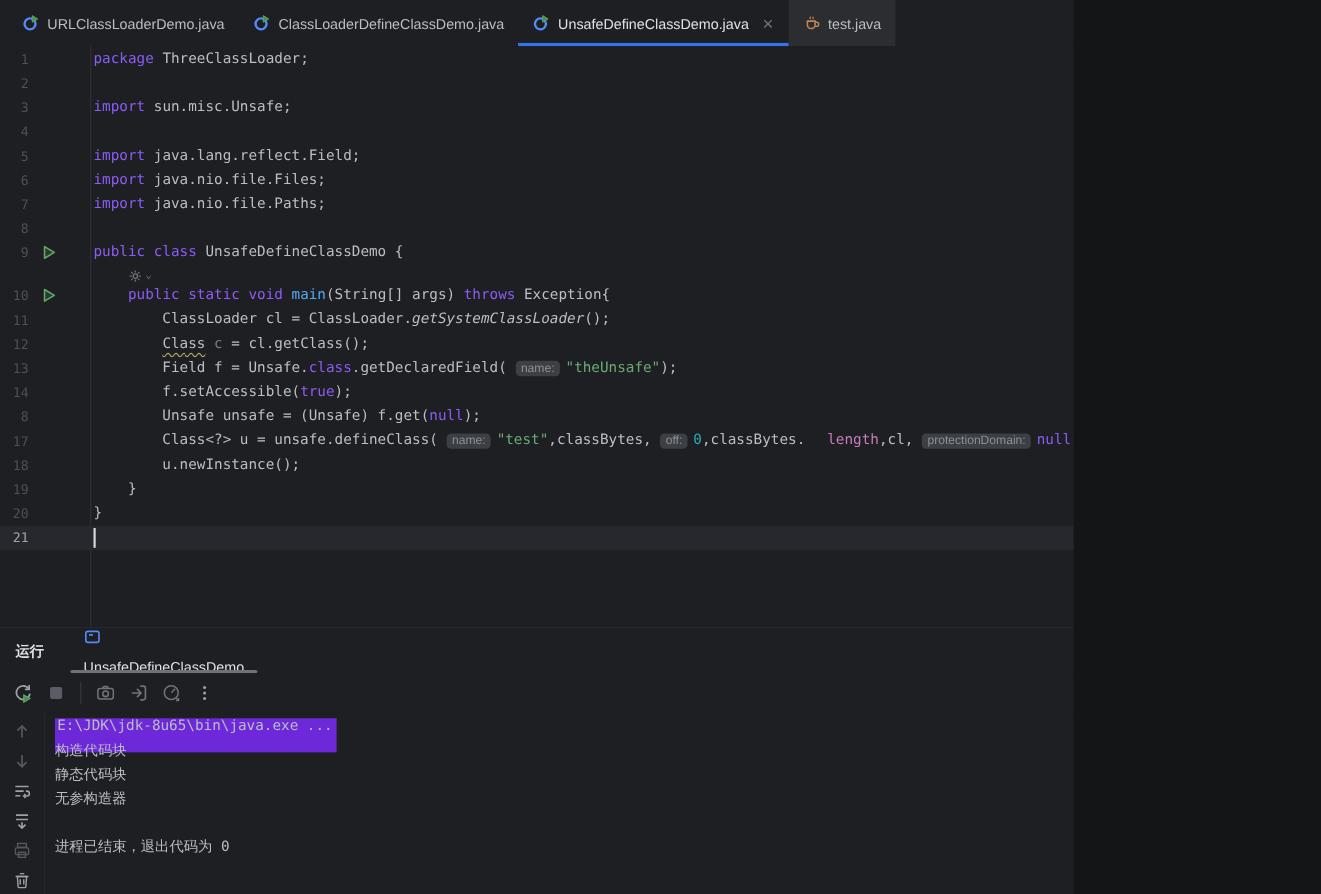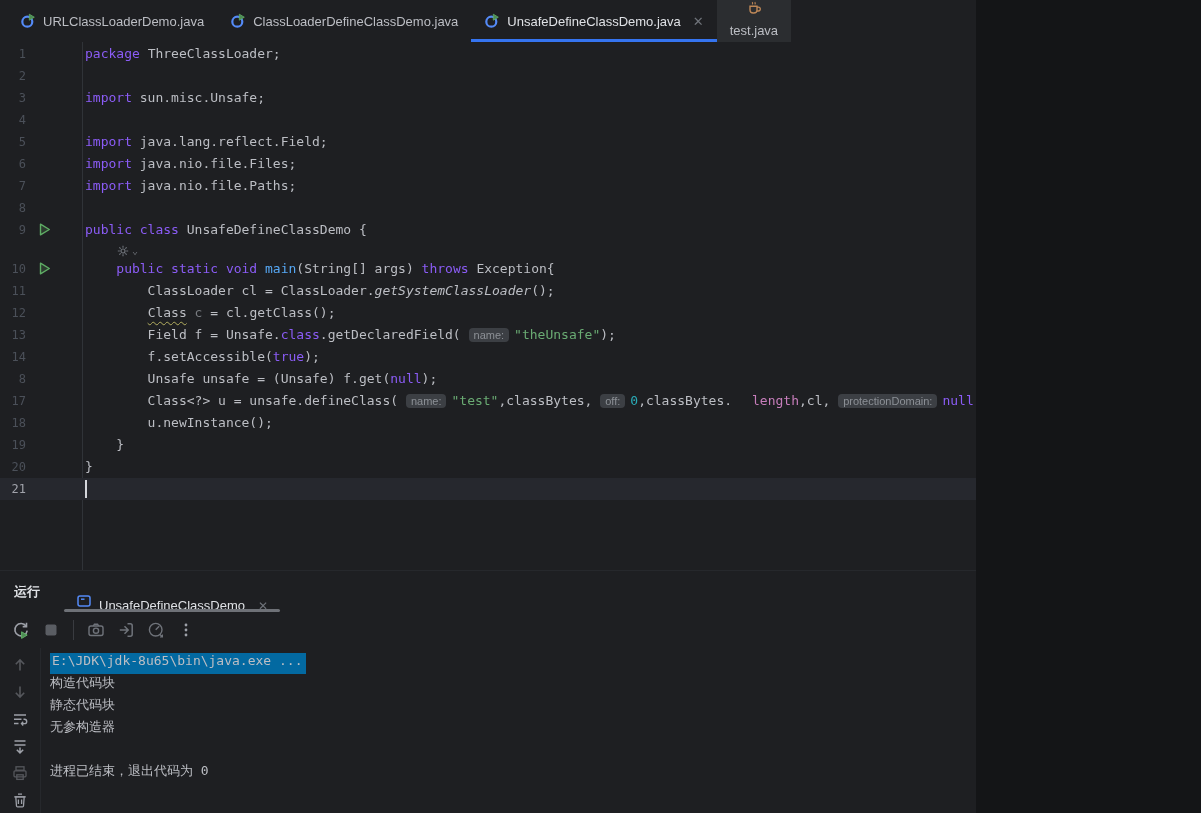--- a/index.html
+++ b/index.html
@@ -5,21 +5,21 @@
   html,body{margin:0;padding:0;background:#141517;}
   .window{position:relative;width:976px;height:813px;background:#1e1f22;overflow:hidden;
           font-family:"Liberation Sans",sans-serif;-webkit-font-smoothing:antialiased;}
 
   
   .tabbar{position:absolute;top:0;left:0;right:0;height:42px;display:flex;align-items:stretch;background:#1e1f22;}
   .tabbar .pad{width:7px;}
   .tab{display:flex;align-items:center;gap:7px;padding:0 13px;font-size:13px;color:#bcbec4;position:relative;cursor:default;}
   .tab.active{color:#dfe1e5;}
   .tab.active::after{content:"";position:absolute;left:0;right:0;bottom:0;height:3px;background:#3574f0;}
-  .tab.hover{background:#2b2d30;flex-direction:column;}
+  .tab.hover{background:#2b2d30;}
   .tab .close{color:#6f737a;font-size:13px;margin-left:5px;line-height:1;}
 
   
   .editor{position:absolute;top:42px;left:0;width:1201px;height:528px;background:#1e1f22;
           font-family:"DejaVu Sans Mono",monospace;font-size:13px;}
   .gutter-sep{position:absolute;left:82px;top:0;bottom:0;width:1px;background:#303338;z-index:0;}
   .margin-guide{position:absolute;left:1045px;top:0;bottom:0;width:1px;background:#303338;z-index:0;}
   .ed-rows{position:absolute;top:1px;left:0;right:0;z-index:1;}
   .ed-row{position:relative;height:22px;line-height:22px;}
   .ed-row.inlay{height:17px;line-height:17px;}
@@ -40,40 +40,40 @@
   .tk-g{color:#787b80;}
   .tk-w{text-decoration:underline;text-decoration-style:wavy;text-decoration-color:#b3ae60;
         text-decoration-thickness:1px;text-underline-offset:4px;}
   .tk-h{background:#3c3f44;color:#8c9096;font-family:"Liberation Sans",sans-serif;font-size:11px;
         border-radius:4px;padding:1px 5px;margin-right:5px;}
 
   
   .runheader{position:absolute;top:570px;left:0;right:0;height:42px;display:flex;align-items:center;
              background:#1e1f22;border-top:1px solid #26282c;}
   .rh-title{font-size:13px;font-weight:600;color:#dfe1e5;margin-left:14px;}
-  .rh-tab{display:flex;align-items:flex-end;gap:7px;margin-left:30px;position:relative;height:100%;padding:0 6px;}
+  .rh-tab{display:flex;align-items:flex-start;gap:7px;margin-left:30px;position:relative;height:100%;padding:0 6px;flex-direction:column;}
   .rh-tab::after{content:"";position:absolute;left:-6px;right:-6px;bottom:1px;height:3px;background:#6e7177;border-radius:2px;}
   .rh-label{font-size:13px;color:#dfe1e5;}
   .rh-close{color:#6f737a;font-size:12px;margin-left:6px;}
 
   
   .runtoolbar{position:absolute;top:612px;left:0;right:0;height:36px;display:flex;align-items:center;
               gap:4px;padding-left:8px;background:#1e1f22;}
   .tb-btn{width:26px;height:26px;display:flex;align-items:center;justify-content:center;border-radius:4px;}
   .tb-sep{width:1px;height:20px;background:#393b40;margin:0 5px;}
 
   
   .console{position:absolute;top:648px;left:0;right:0;bottom:0;background:#1e1f22;}
   .c-strip{position:absolute;left:0;top:0;bottom:0;width:40px;border-right:1px solid #26282c;
            display:flex;flex-direction:column;align-items:center;padding-top:7px;gap:8px;}
   .c-btn{width:22px;height:19px;display:flex;align-items:center;justify-content:center;}
   .c-out{position:absolute;left:41px;top:0;right:0;bottom:0;font-family:"DejaVu Sans Mono",monospace;
          font-size:13px;color:#bcbec4;padding:2px 0 0 9px;}
   .c-line{height:22px;line-height:22px;white-space:pre;}
-  .c-line .hl{background:#0369a1;padding:0 4px 6px 2px;}
+  .c-line .hl{background:#6d28d9;padding:0 4px 16px 2px;}
 </style>
 </head>
 <body>
 
 <div class="window">
 
   <div class="tabbar">
     <div class="pad"></div>
 
   <div class="tab">

